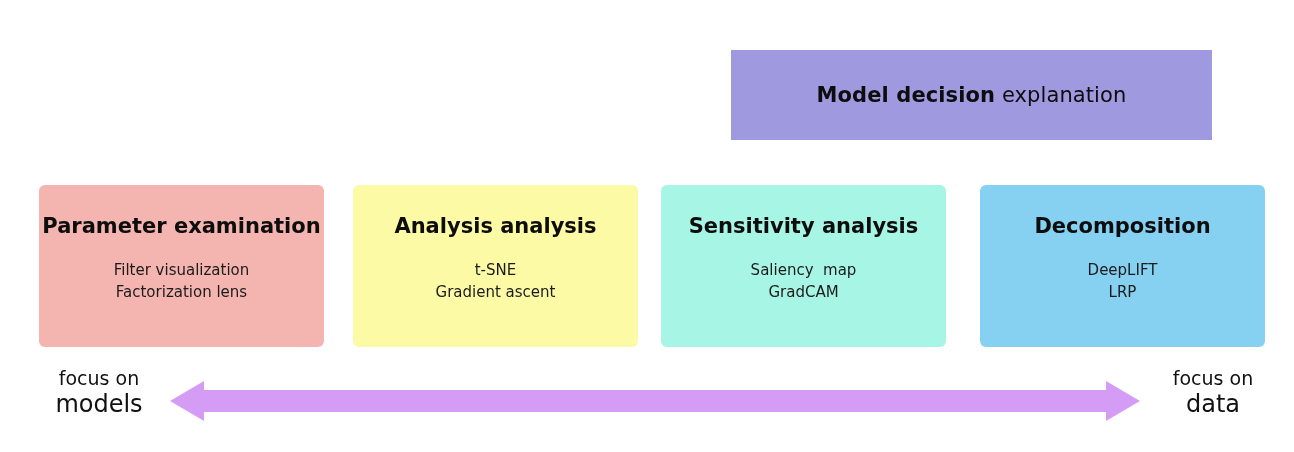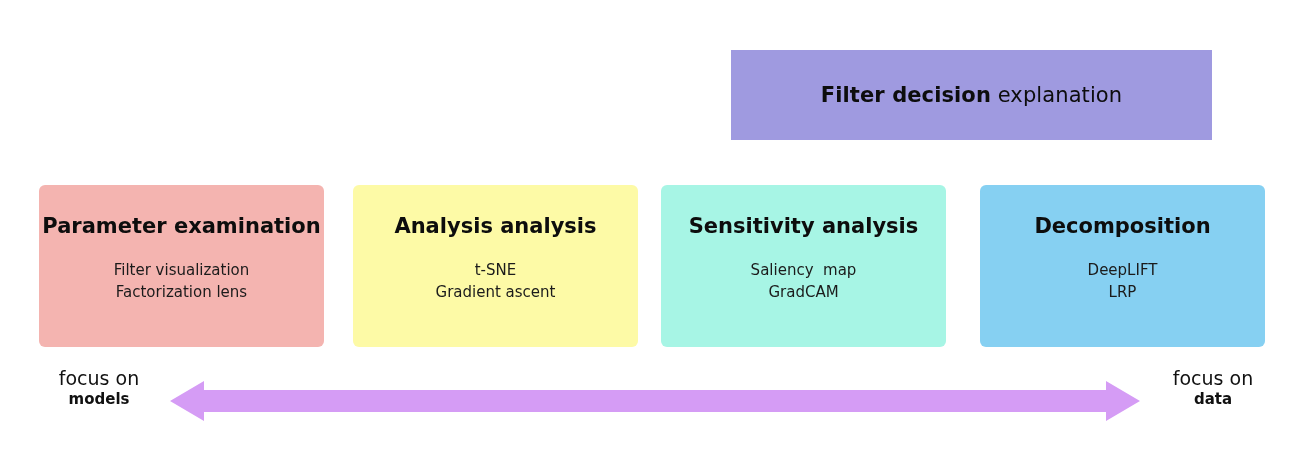--- a/index.html
+++ b/index.html
@@ -93,33 +93,33 @@
   }
 
   .axis-label {
     position: absolute;
     text-align: center;
     line-height: 1.22;
     color: #111111;
     white-space: nowrap;
   }
   .axis-label .reg  { font-size: 19px; font-weight: 400; display: block; }
-  .axis-label .bold { font-size: 15px; font-weight: 700; display: block; }
+  .axis-label .bold { font-size: 24px; font-weight: 400; display: block; }
 
   #label-models { left: 34px;   top: 367px; width: 130px; }
   #label-data   { left: 1148px; top: 367px; width: 130px; }
 </style>
 </head>
 <body>
 
 <div id="diagram">
 
 
   <div class="header-bar" id="header-decision">
-    <span><span class="bold">Filter decision</span><span class="reg"> explanation</span></span>
+    <span><span class="bold">Model decision</span><span class="reg"> explanation</span></span>
   </div>
 
   <div class="category-box" id="box-parameter">
     <div class="category-title">Parameter examination</div>
     <div class="category-methods">Filter visualization
 Factorization lens</div>
   </div>
 
   <div class="category-box" id="box-feature">
     <div class="category-title">Analysis analysis</div>

